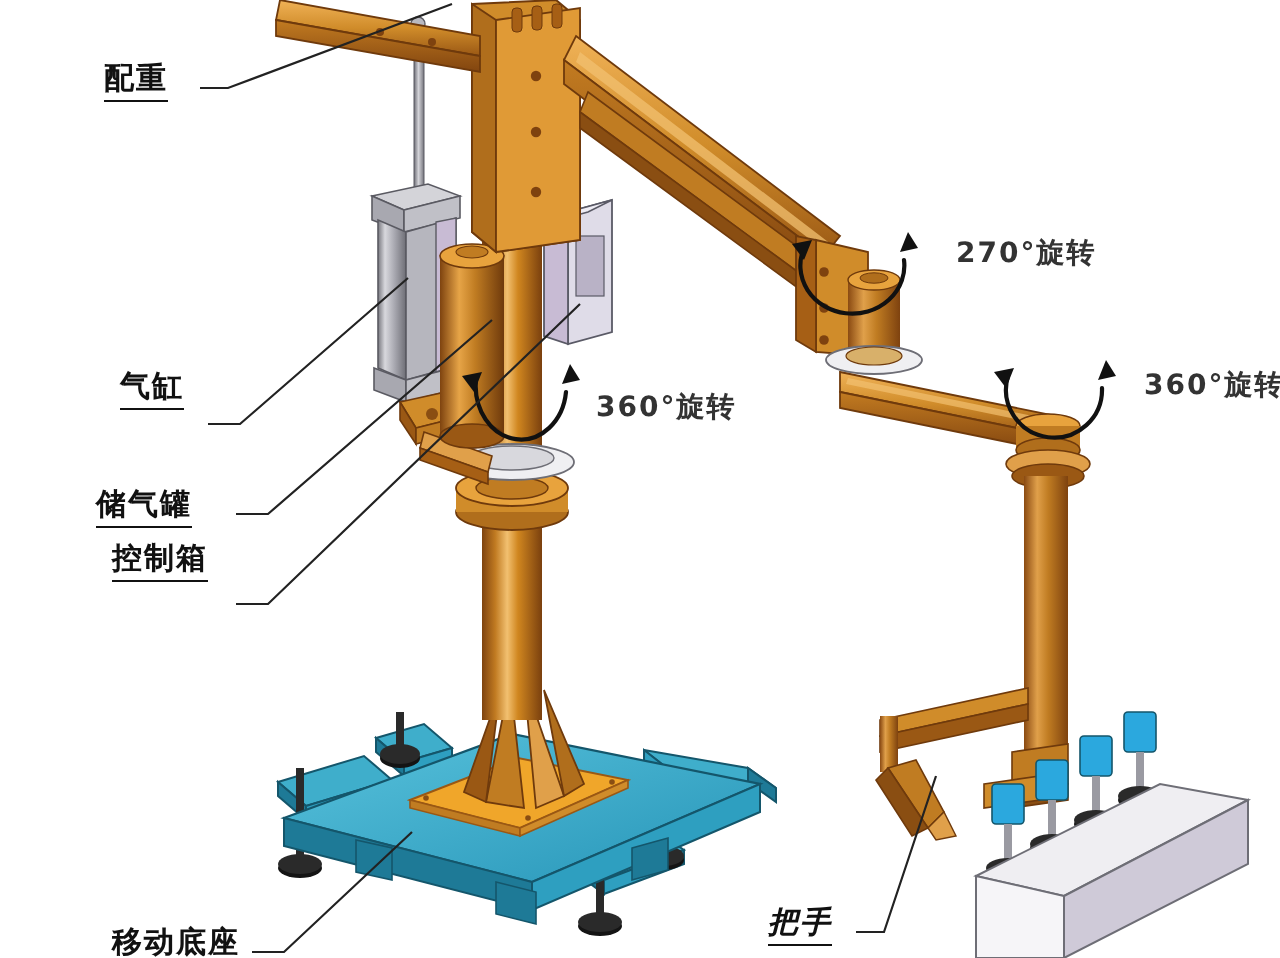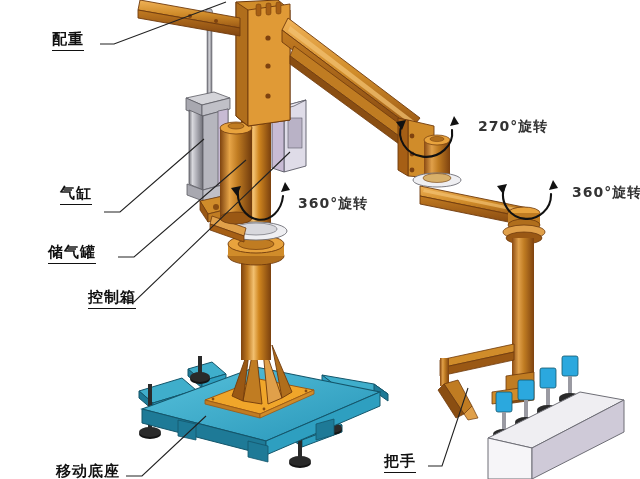--- a/index.html
+++ b/index.html
@@ -341,21 +341,21 @@
     <path d="M 118 257 L 134 257 L 246 160"></path>
     <path d="M 118 302 L 134 302 L 290 152"></path>
     <path d="M 126 476 L 142 476 L 206 416"></path>
     <path d="M 428 466 L 442 466 L 468 388"></path>
   </g>
 </svg>
 
 <div class="lbl lbl-cn" style="left:52px;top:30px;">配重</div>
 <div class="lbl lbl-cn" style="left:60px;top:184px;">气缸</div>
 <div class="lbl lbl-cn" style="left:48px;top:243px;">储气罐</div>
-<div class="lbl lbl-cn" style="left:56px;top:288px;margin-left:32px;">控制箱</div>
+<div class="lbl lbl-cn" style="left:56px;top:270px;">控制箱</div>
 <div class="lbl lbl-cn" style="left:56px;top:462px;">移动底座</div>
-<div class="lbl lbl-cn" style="left:384px;top:452px;">把手</div>
+<div class="lbl lbl-cn" style="left:384px;top:452px;font-style:italic;">把手</div>
 
 <div class="lbl lbl-rot" style="left:298px;top:195px;">360°旋转</div>
 <div class="lbl lbl-rot" style="left:478px;top:118px;text-align:right;">270°旋转</div>
 <div class="lbl lbl-rot" style="left:572px;top:184px;">360°旋转</div>
 
 </div>
 
 </body></html>

